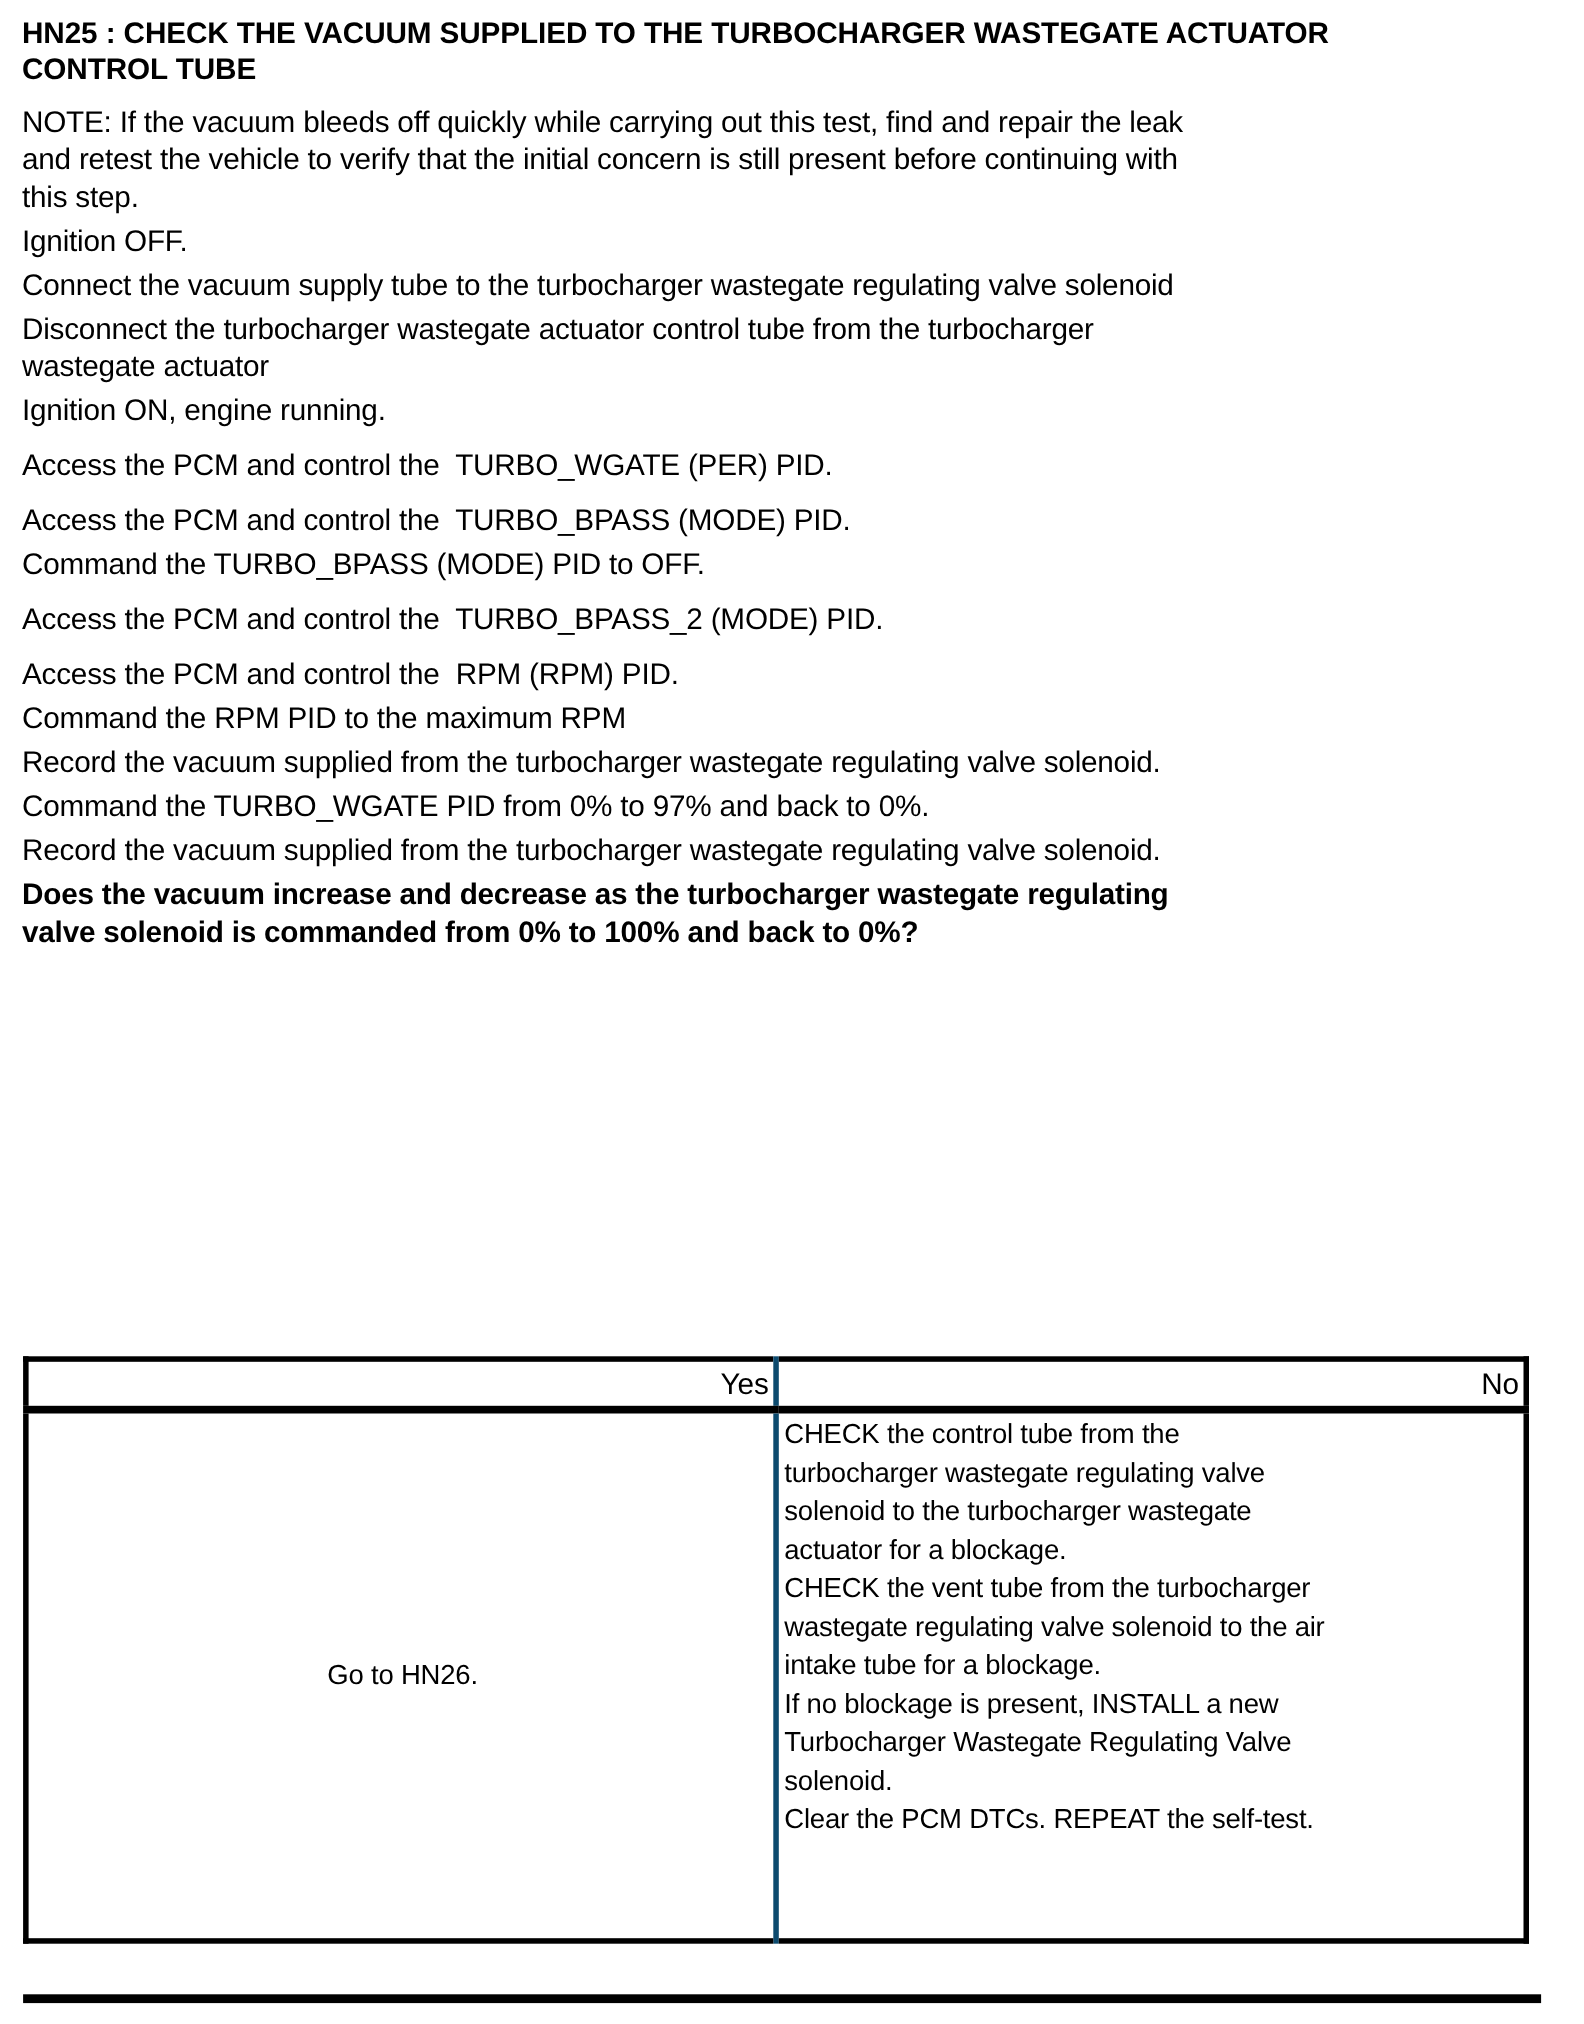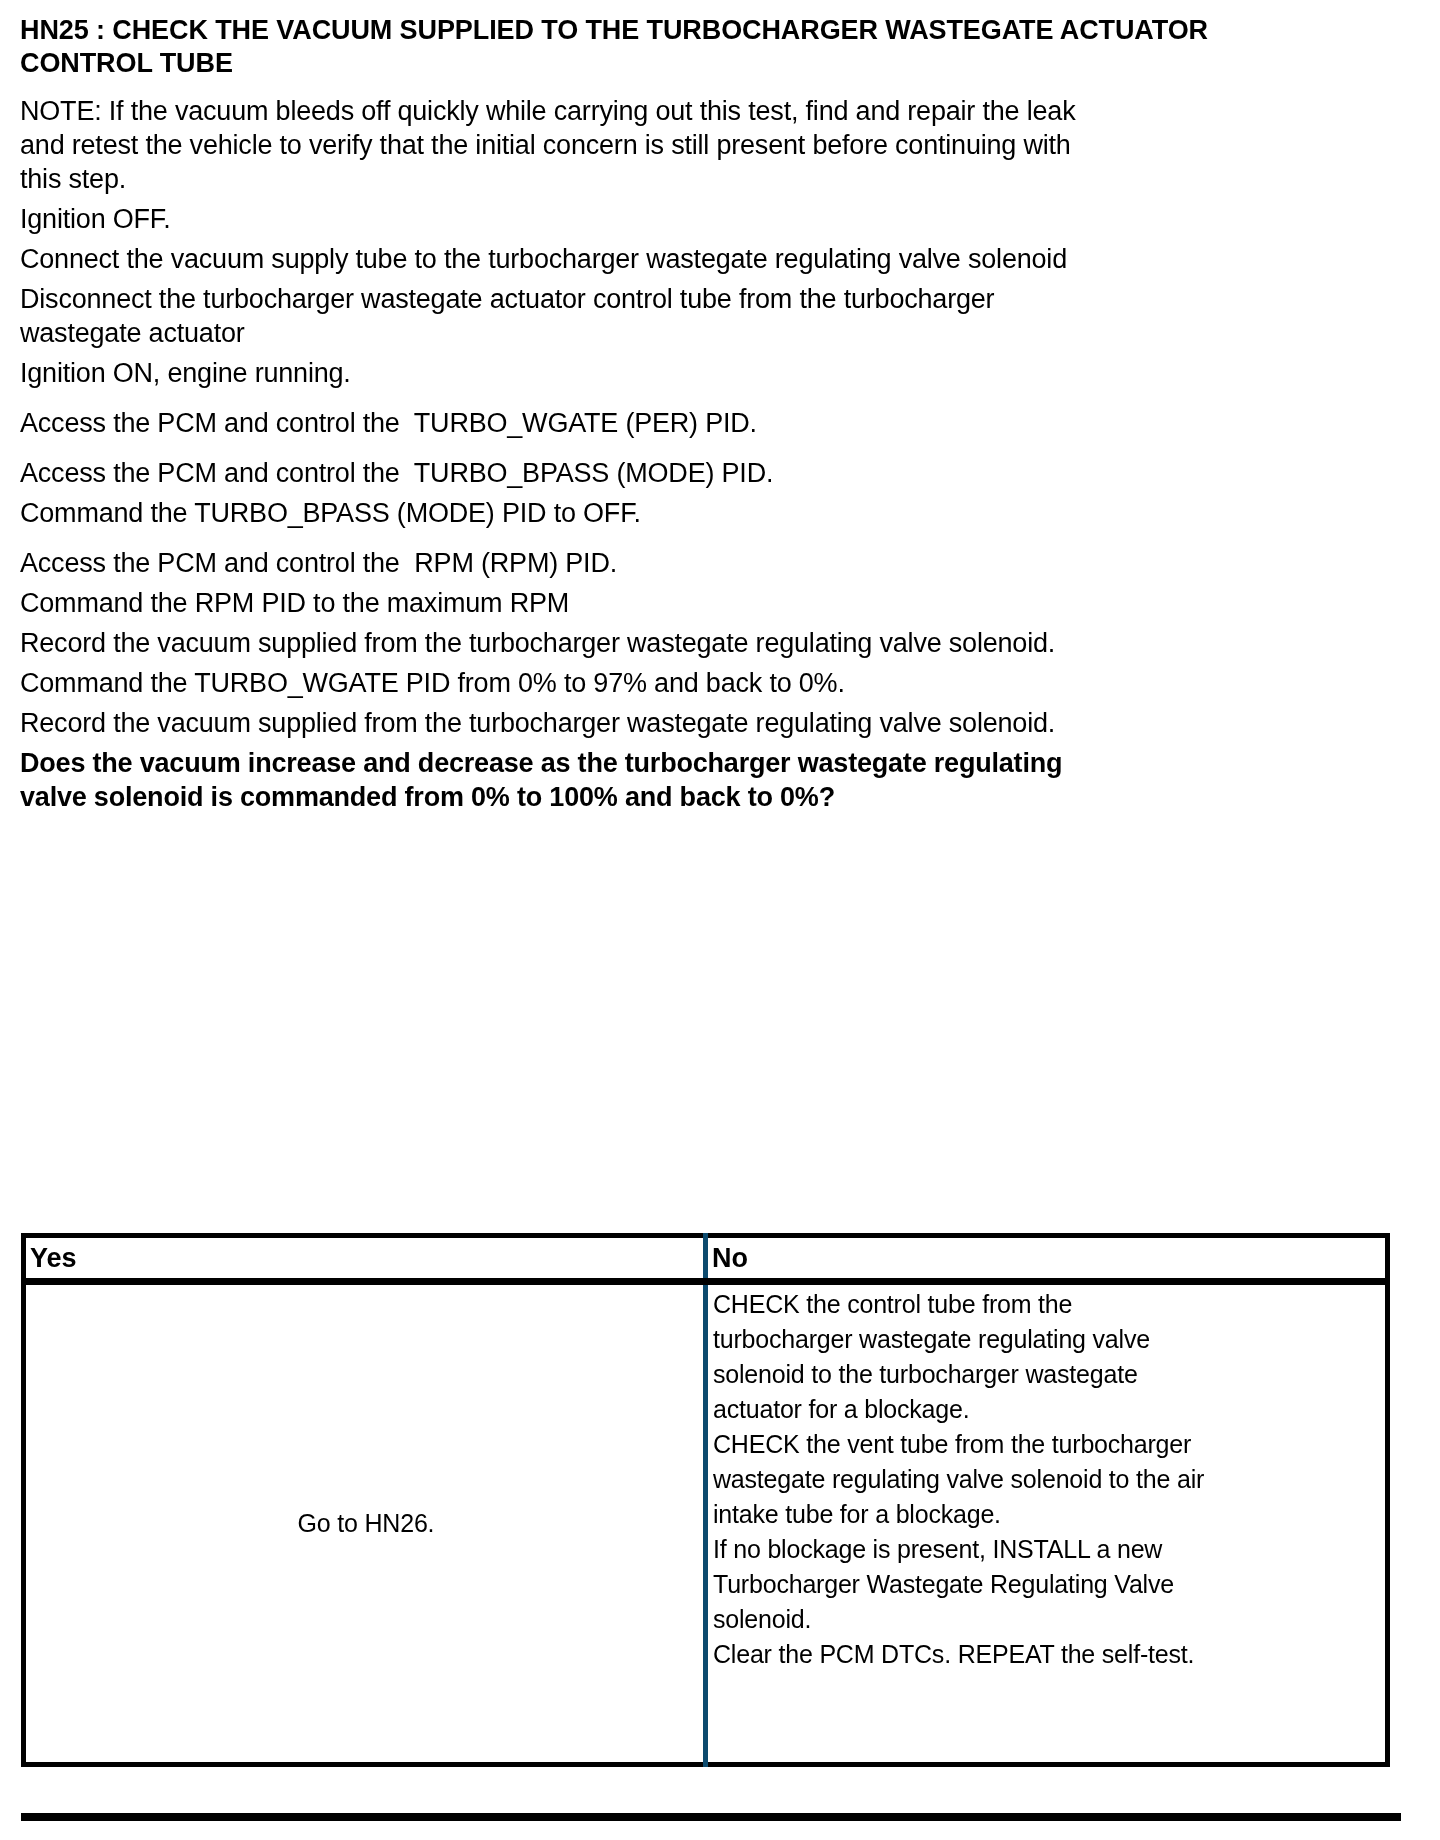--- a/index.html
+++ b/index.html
@@ -48,22 +48,22 @@
     left: 21px;
     width: 1369px;
     height: 534px;
     border-collapse: collapse;
     table-layout: fixed;
     background: #ffffff;
     border: 5px solid #000000;
   }
   table.results th {
     font-size: 27px;
-    font-weight: bold;
-    text-align: left;
+    font-weight: normal;
+    text-align: right;
     vertical-align: middle;
     height: 38px;
     padding: 1px 4px;
     border-bottom: 7px solid #000000;
   }
   table.results td {
     padding: 2px 2px 2px 5px;
     font-size: 25px;
     line-height: 35px;
     letter-spacing: -0.2px;
@@ -101,20 +101,21 @@
 and retest the vehicle to verify that the initial concern is still present before continuing with
 this step.</p>
   <p class="para">Ignition OFF.</p>
   <p class="para">Connect the vacuum supply tube to the turbocharger wastegate regulating valve solenoid</p>
   <p class="para">Disconnect the turbocharger wastegate actuator control tube from the turbocharger
 wastegate actuator</p>
   <p class="para">Ignition ON, engine running.</p>
   <p class="para group">Access the PCM and control the  TURBO_WGATE (PER) PID.</p>
   <p class="para group">Access the PCM and control the  TURBO_BPASS (MODE) PID.</p>
   <p class="para">Command the TURBO_BPASS (MODE) PID to OFF.</p>
+  <p class="para group">Access the PCM and control the  TURBO_BPASS_2 (MODE) PID.</p>
   <p class="para group">Access the PCM and control the  RPM (RPM) PID.</p>
   <p class="para">Command the RPM PID to the maximum RPM</p>
   <p class="para">Record the vacuum supplied from the turbocharger wastegate regulating valve solenoid.</p>
   <p class="para">Command the TURBO_WGATE PID from 0% to 97% and back to 0%.</p>
   <p class="para">Record the vacuum supplied from the turbocharger wastegate regulating valve solenoid.</p>
   <p class="para bold">Does the vacuum increase and decrease as the turbocharger wastegate regulating
 valve solenoid is commanded from 0% to 100% and back to 0%?</p>
 </div>
 
 <table class="results">

